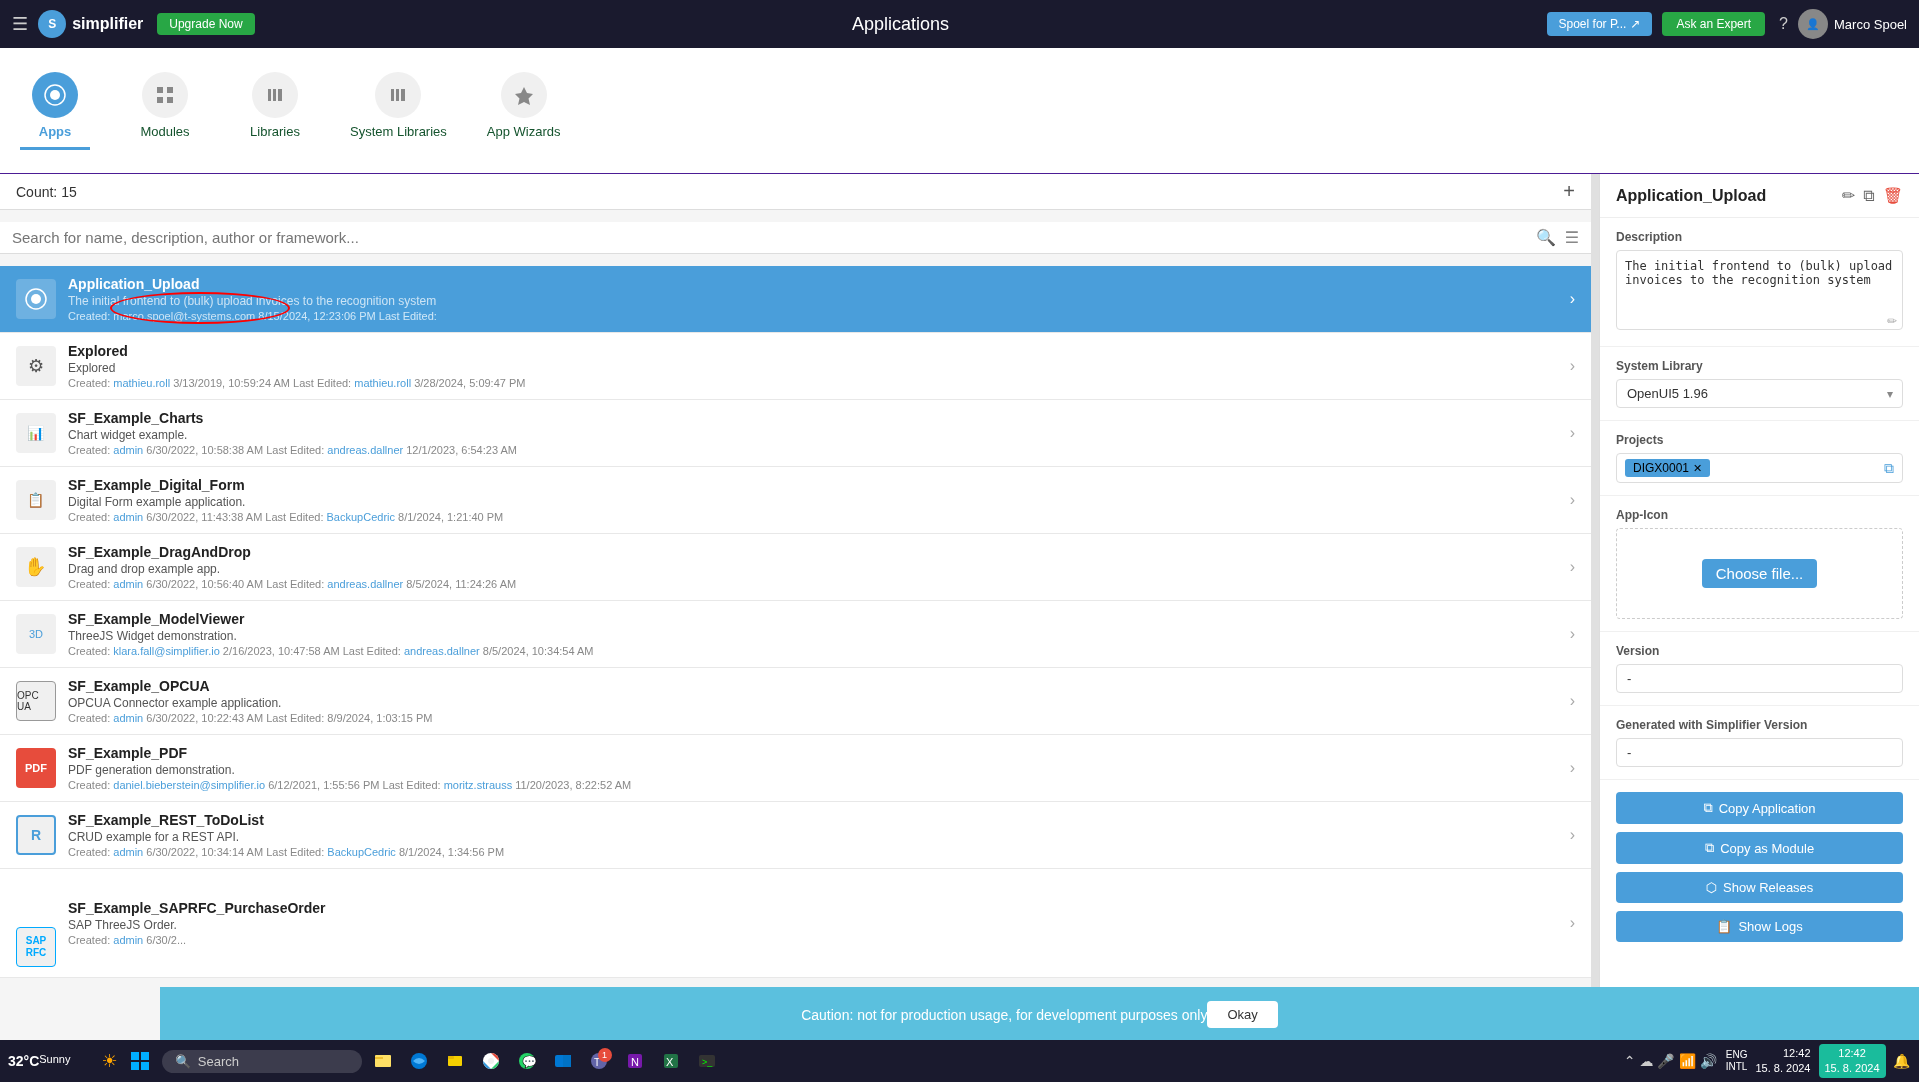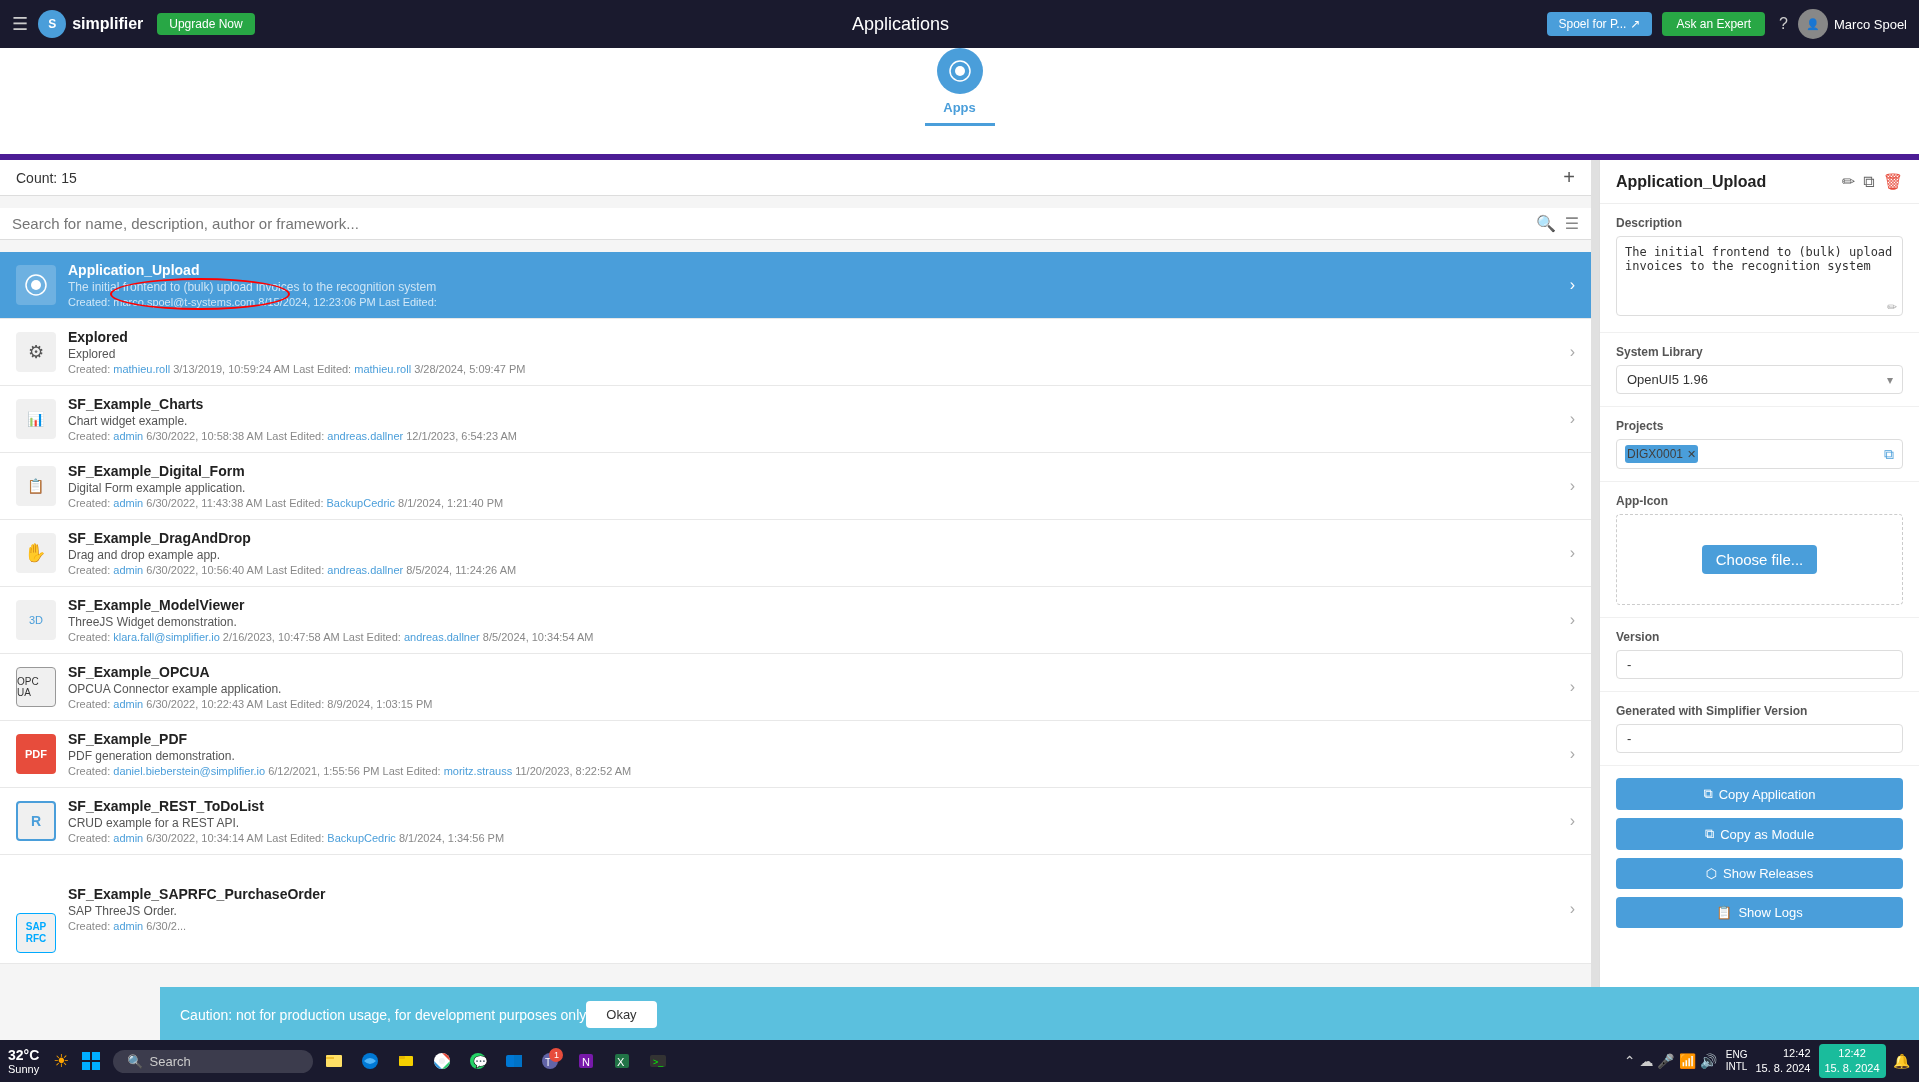--- a/index.html
+++ b/index.html
@@ -26,25 +26,24 @@
     .help-icon { color: #ccc; font-size: 16px; cursor: pointer; margin-left: 4px; }
     .user-area { display: flex; align-items: center; gap: 6px; color: white; font-size: 13px; cursor: pointer; }
     .user-avatar { width: 30px; height: 30px; border-radius: 50%; background: #888; overflow: hidden; display: flex; align-items: center; justify-content: center; font-size: 11px; color: white; }
 
     
     .nav-tabs {
       background: white;
       display: flex;
       align-items: center;
       padding: 0 20px;
-      height: 112px;
+      height: 126px;
       gap: 40px;
-      border-bottom: 6px solid #4c1d95;
+      border-bottom: 1px solid #4c1d95;
       flex-shrink: 0;
-      flex-direction: column;
     }
     .nav-tab {
       display: flex;
       flex-direction: column;
       align-items: center;
       gap: 6px;
       cursor: pointer;
       padding-bottom: 8px;
       border-bottom: 3px solid transparent;
       min-width: 70px;
@@ -182,21 +181,21 @@
       font-size: 13px; color: #333; appearance: none; outline: none; cursor: pointer;
       background: white;
     }
     .right-select-chevron { position: absolute; right: 10px; top: 50%; transform: translateY(-50%); color: #888; font-size: 12px; pointer-events: none; }
 
     .projects-field {
       display: flex; align-items: center; gap: 6px;
       border: 1px solid #ddd; border-radius: 4px; padding: 5px 8px;
     }
     .project-tag {
-      background: #4a9eda; color: #404040; border-radius: 3px; padding: 2px 2px;
+      background: #4a9eda; color: #000000; border-radius: 3px; padding: 2px 8px;
       font-size: 12px; display: flex; align-items: center; gap: 4px;
     }
     .project-tag-x { cursor: pointer; font-size: 11px; }
     .project-link-icon { color: #4a9eda; font-size: 14px; cursor: pointer; margin-left: auto; }
 
     .app-icon-section {
       padding: 12px 16px;
       border-bottom: 1px solid #f0f0f0;
     }
     .app-icon-upload-area {
@@ -230,21 +229,21 @@
     .caution-banner {
       position: fixed;
       bottom: 40px;
       left: 160px;
       right: 0;
       background: #5bc0de;
       color: white;
       padding: 14px 20px;
       display: flex;
       align-items: center;
-      justify-content: flex-start;
+      justify-content: center;
       font-size: 14px;
       z-index: 100;
     }
     .caution-okay-btn {
       background: white; color: #333; border: none; padding: 6px 20px;
       border-radius: 4px; font-size: 13px; cursor: pointer; font-weight: 500;
     }
 
     
     .taskbar {
@@ -252,22 +251,22 @@
       background: #1a1a2e;
       display: flex;
       align-items: center;
       padding: 0 8px;
       gap: 6px;
       flex-shrink: 0;
       position: relative;
       z-index: 200;
     }
     .taskbar-weather {
-      display: flex; flex-direction: column; align-items: flex-start;
-      color: white; font-size: 11px; margin-right: 8px;
+      display: flex; align-items: flex-start;
+      color: white; font-size: 11px; margin-right: 25px;
     }
     .taskbar-temp { font-size: 14px; font-weight: 600; }
     .taskbar-start { width: 32px; height: 32px; display: flex; align-items: center; justify-content: center; cursor: pointer; }
     .taskbar-search {
       display: flex; align-items: center; gap: 6px;
       background: rgba(255,255,255,0.15); border-radius: 20px;
       padding: 4px 14px; color: #ccc; font-size: 13px; cursor: pointer;
       min-width: 200px;
     }
     .taskbar-icons { display: flex; align-items: center; gap: 6px; }

